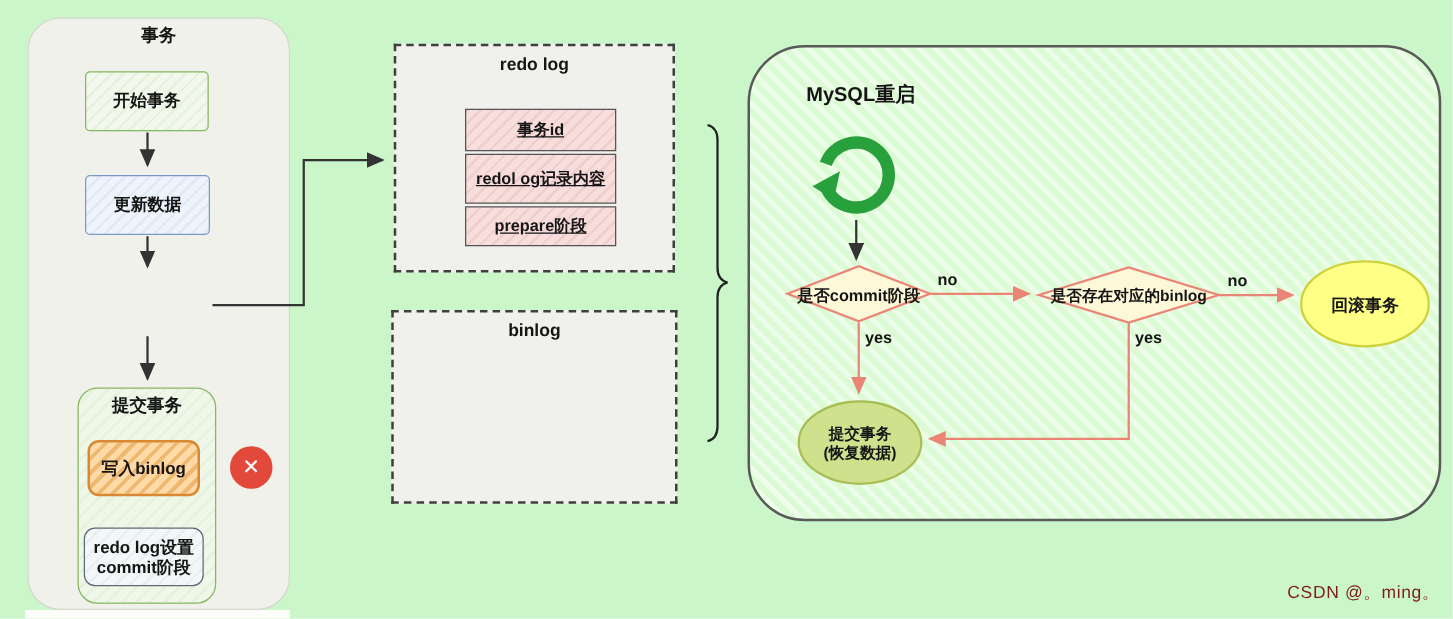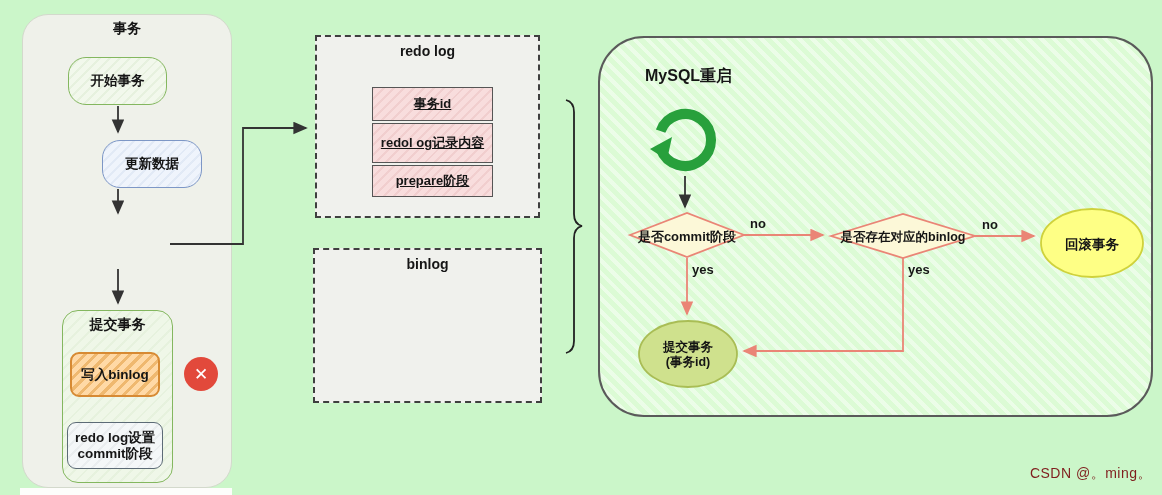--- a/index.html
+++ b/index.html
@@ -14,28 +14,28 @@
   
   .left-panel{
     left:22px; top:14px; width:210px; height:474px;
     background:#eff1ea; border:1px solid #d3d9cc; border-radius:26px;
     box-sizing:border-box;
   }
   .bottom-strip{left:20px; top:488px; width:212px; height:7px; background:#fdfdfb;}
   .panel-title{font-weight:bold; font-size:14px; text-align:center;}
   .lp-title{left:22px; top:20px; width:210px;}
   .flow-box{
-    box-sizing:border-box; border-radius:18px;
+    box-sizing:border-box; border-radius:4px;
     display:flex; align-items:center; justify-content:center;
     font-weight:bold; font-size:13.5px; text-align:center; line-height:16px;
   }
   .box-green{border:1.5px solid #84b75f;
     background:repeating-linear-gradient(135deg, rgba(130,179,102,.10) 0 2px, transparent 2px 7px),#f2f8ec;}
   .box-blue{border:1.5px solid #7d97c6;
-    background:repeating-linear-gradient(135deg, rgba(108,142,191,.10) 0 2px, transparent 2px 7px),#eff4fc;margin-left:34px;}
+    background:repeating-linear-gradient(135deg, rgba(108,142,191,.10) 0 2px, transparent 2px 7px),#eff4fc;}
   .box-red{border:1.5px solid #c2605a;
     background:repeating-linear-gradient(135deg, rgba(184,84,80,.10) 0 2px, transparent 2px 7px),#fbedec;}
   .box-orange{border:2px solid #d78a33; border-radius:9px;
     background:repeating-linear-gradient(135deg, rgba(215,135,30,.40) 0 3px, transparent 3px 8px),#ffd9a6;}
   .box-slate{border:1.5px solid #5c6b76; border-radius:9px;
     background:repeating-linear-gradient(135deg, rgba(100,110,120,.07) 0 2px, transparent 2px 8px),#f4f7f8;}
   .commit-container{
     left:62px; top:310px; width:111px; height:173px; box-sizing:border-box;
     border:1.5px solid #84b75f; border-radius:16px;
     background:repeating-linear-gradient(135deg, rgba(130,179,102,.08) 0 2px, transparent 2px 8px),#eff7e8;
@@ -138,17 +138,17 @@
   <div class="abs mysql-title">MySQL重启</div>
   <div class="abs node-label" style="left:630px;top:228px;width:114px;font-size:13px;">是否commit阶段</div>
   <div class="abs node-label" style="left:831px;top:229px;width:144px;font-size:12.5px;">是否存在对应的binlog</div>
   <div class="abs flow-label" style="left:750px;top:216px;">no</div>
   <div class="abs flow-label" style="left:692px;top:262px;">yes</div>
   <div class="abs flow-label" style="left:982px;top:217px;">no</div>
   <div class="abs flow-label" style="left:908px;top:262px;">yes</div>
   <div class="abs node-label" style="left:1042px;top:236px;width:100px;font-size:13.5px;">回滚事务</div>
   <div class="abs node-label" style="left:639px;top:340px;width:98px;font-size:12.5px;line-height:15px;">
     <span>提交事务</span><br>
-    <span>(事务id)</span>
+    <span>(恢复数据)</span>
   </div>
 
   <div class="abs watermark">CSDN @。ming。</div>
 </div>
 
 </body></html>

